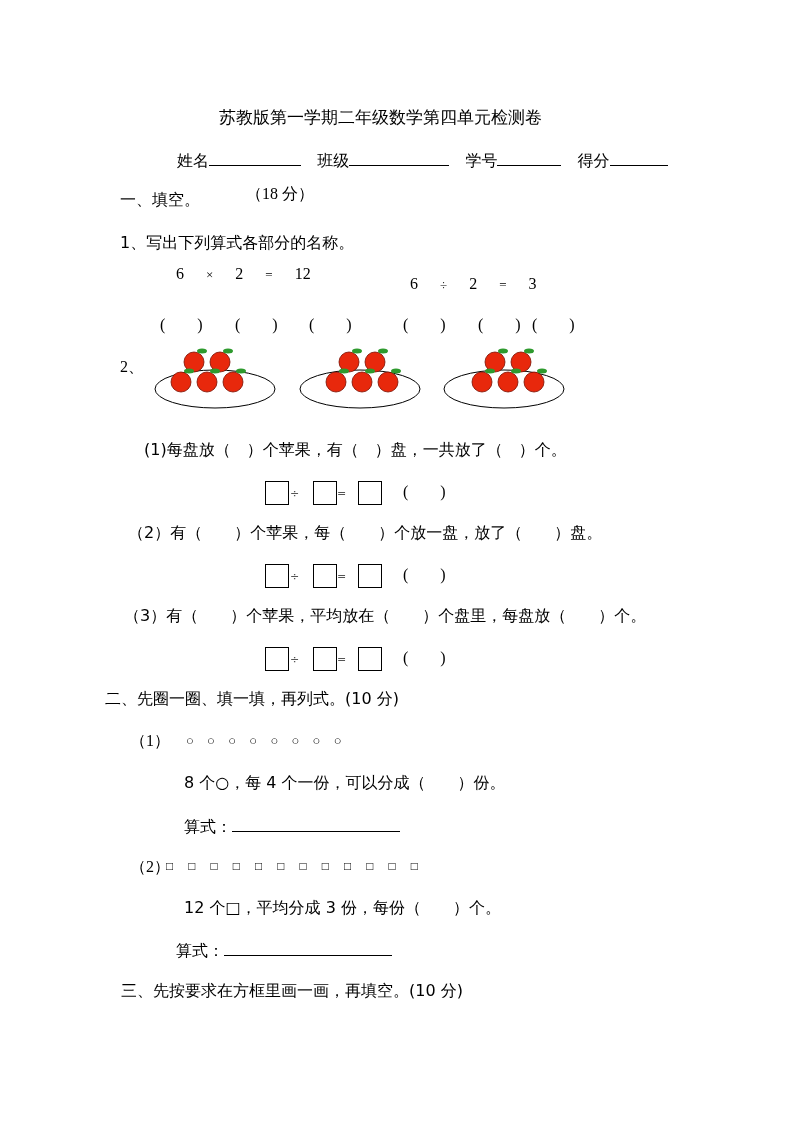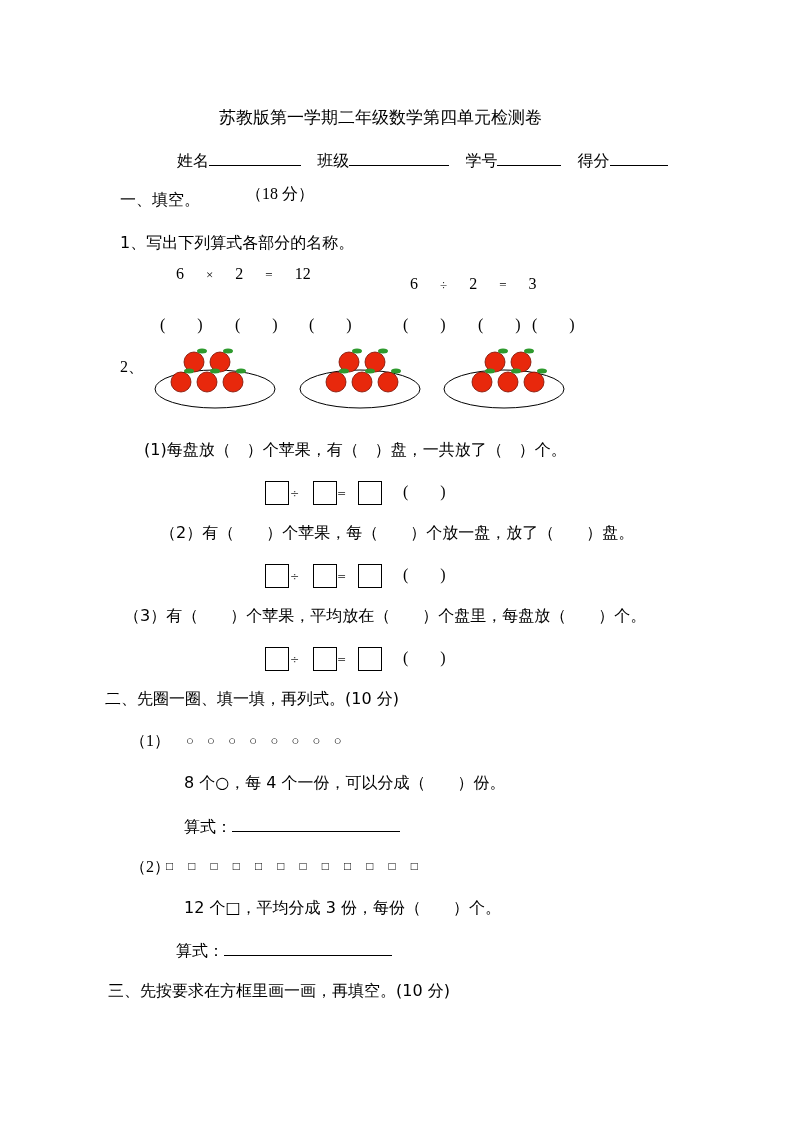--- a/index.html
+++ b/index.html
@@ -114,21 +114,21 @@
 <div class="abs t" style="left:144px;top:440px;">(1)每盘放（　）个苹果，有（　）盘，一共放了（　）个。</div>
 <div>
   <div class="box" style="left:265px;top:481px;"></div>
   <div class="op" style="left:290px;top:488px;">÷</div>
   <div class="box" style="left:313px;top:481px;"></div>
   <div class="op" style="left:337px;top:488px;">=</div>
   <div class="box" style="left:358px;top:481px;"></div>
   <div class="paren" style="left:403px;top:482px;">(　　)</div>
 </div>
 
-<div class="abs t" style="left:128px;top:523px;margin-left:32px;">（2）有（　　）个苹果，每（　　）个放一盘，放了（　　）盘。</div>
+<div class="abs t" style="left:128px;top:523px;">（2）有（　　）个苹果，每（　　）个放一盘，放了（　　）盘。</div>
 <div>
   <div class="box" style="left:265px;top:564px;"></div>
   <div class="op" style="left:290px;top:571px;">÷</div>
   <div class="box" style="left:313px;top:564px;"></div>
   <div class="op" style="left:337px;top:571px;">=</div>
   <div class="box" style="left:358px;top:564px;"></div>
   <div class="paren" style="left:403px;top:565px;">(　　)</div>
 </div>
 
 <div class="abs t" style="left:124px;top:606px;">（3）有（　　）个苹果，平均放在（　　）个盘里，每盘放（　　）个。</div>
@@ -150,13 +150,13 @@
   <span>算式：</span><span class="blank" style="width:168px;"></span>
 </div>
 
 <div class="abs t serif" style="left:130px;top:857px;">（2）</div>
 <div class="abs serif" style="left:166px;top:859px;font-size:12px;letter-spacing:6px;">□ □ □ □ □ □ □ □ □ □ □ □</div>
 <div class="abs t" style="left:184px;top:898px;">12 个□，平均分成 3 份，每份（　　）个。</div>
 <div class="abs t" style="left:176px;top:939px;">
   <span>算式：</span><span class="blank" style="width:168px;"></span>
 </div>
 
-<div class="abs t" style="left:108px;top:981px;">三、先按要求在方框里画一画，再填空。(10 分)</div>
+<div class="abs t" style="left:121px;top:981px;">三、先按要求在方框里画一画，再填空。(10 分)</div>
 
 </body></html>

